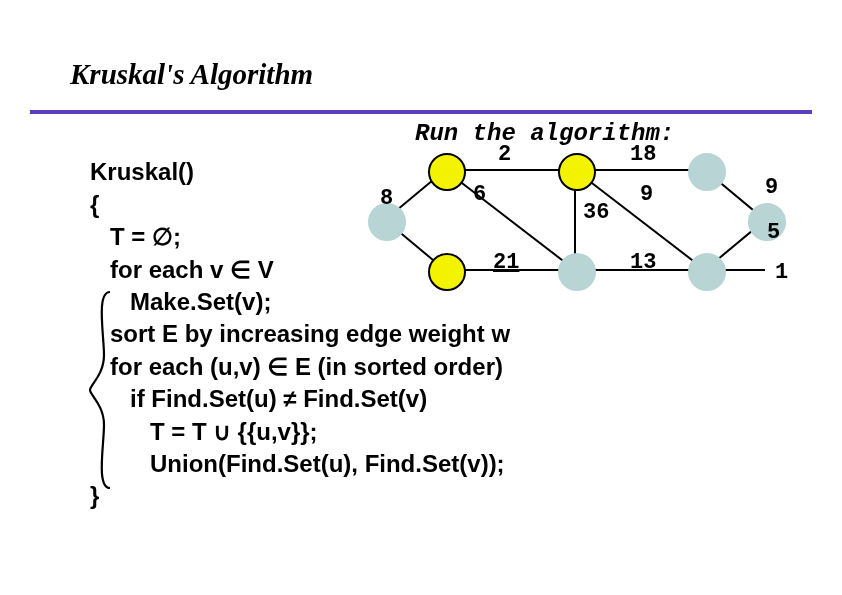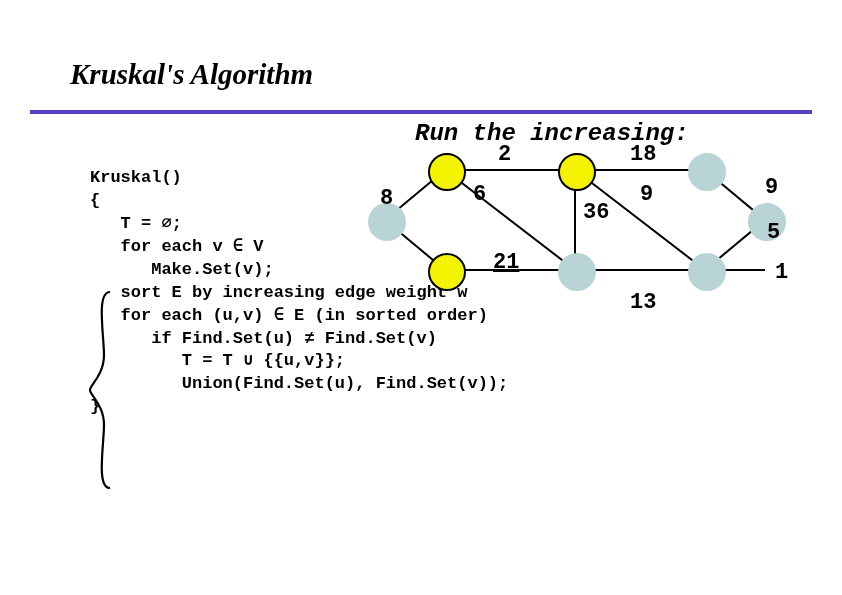--- a/index.html
+++ b/index.html
@@ -28,24 +28,24 @@
   .title-rule {
     position: absolute;
     top: 110px;
     left: 30px;
     width: 782px;
     height: 0;
     border-top: 4px solid #5a3fc0;
   }
   .code {
     position: absolute;
-    top: 144px;
+    top: 124px;
     left: 90px;
-    font-family: Liberation Mono, monospace;
-    font-size: 17px;
+    font-family: Liberation Sans, sans-serif;
+    font-size: 24px;
     font-weight: bold;
     line-height: 1.35;
     white-space: pre;
   }
   .brace-svg {
     position: absolute;
     top: 290px;
     left: 88px;
     width: 30px;
     height: 200px;
@@ -103,21 +103,21 @@
 <span>         T = T ∪ {{u,v}};</span>
 <span>         Union(Find.Set(u), Find.Set(v));</span>
 <span>}</span>
   </div>
 
   <svg class="brace-svg" viewBox="0 0 30 200">
     <path d="M22 2 C8 2 16 45 16 65 C16 85 2 95 2 100 C2 105 16 115 16 135 C16 155 8 198 22 198" fill="none" stroke="#000" stroke-width="2.2"></path>
   </svg>
 
   <div class="graph">
-    <div class="run-label">Run the increasing:</div>
+    <div class="run-label">Run the algorithm:</div>
 
     <svg width="440" height="170" style="position:absolute;top:0;left:0">
       <g stroke="#000" stroke-width="2" fill="none">
         <line x1="60" y1="50" x2="190" y2="50"></line>
         <line x1="190" y1="50" x2="320" y2="50"></line>
         <line x1="60" y1="50" x2="0" y2="100"></line>
         <line x1="0" y1="100" x2="60" y2="150"></line>
         <line x1="60" y1="50" x2="190" y2="150"></line>
         <line x1="190" y1="50" x2="190" y2="150"></line>
         <line x1="190" y1="50" x2="320" y2="150"></line>
@@ -140,17 +140,17 @@
 
     <div class="wlabel" style="left:113px; top:22px;">2</div>
     <div class="wlabel" style="left:245px; top:22px;">18</div>
     <div class="wlabel" style="left:-5px;  top:66px;">8</div>
     <div class="wlabel" style="left:88px;  top:62px;">6</div>
     <div class="wlabel" style="left:198px; top:80px;">36</div>
     <div class="wlabel" style="left:255px; top:62px;">9</div>
     <div class="wlabel" style="left:380px; top:55px;">9</div>
     <div class="wlabel" style="left:382px; top:100px;">5</div>
     <div class="wlabel" style="left:108px; top:130px;text-decoration:underline;">21</div>
-    <div class="wlabel" style="left:245px; top:130px;margin-top:40px;">13</div>
+    <div class="wlabel" style="left:245px; top:130px;">13</div>
     <div class="wlabel" style="left:390px; top:140px;">1</div>
   </div>
 
 </div>
 
 </body></html>

